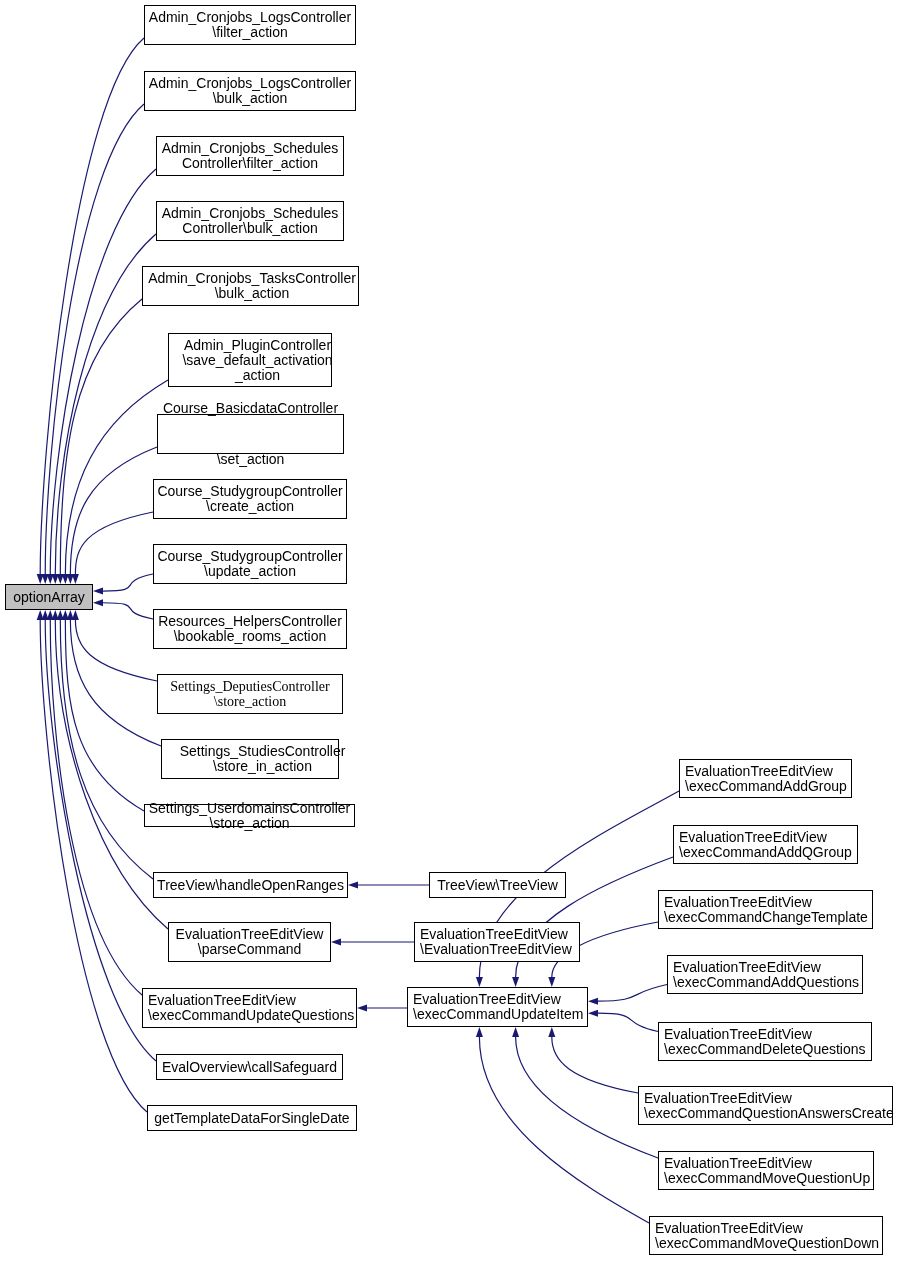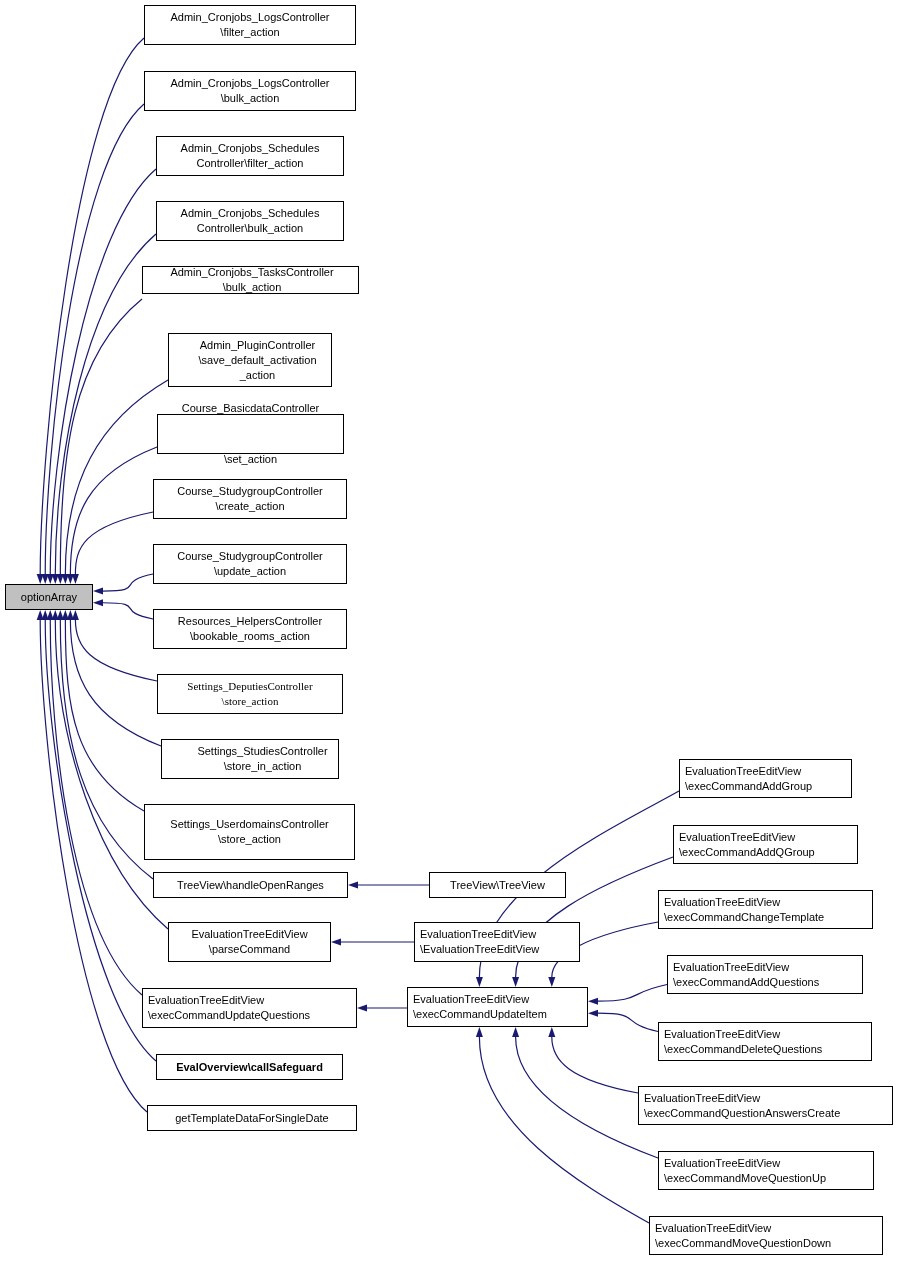--- a/index.html
+++ b/index.html
@@ -1,20 +1,20 @@
 <!DOCTYPE html>
 <html><head>
 <meta charset="utf-8">
 <style>
   html,body{margin:0;padding:0;background:#ffffff;}
   #stage{position:relative;width:899px;height:1263px;background:#ffffff;overflow:hidden;
          font-family:"Liberation Sans", sans-serif;}
   #edge-svg{position:absolute;left:0;top:0;}
   .node{position:absolute;box-sizing:border-box;border:1px solid #000;background:#fff;
-        color:#000;font-size:11px;line-height:15px;display:flex;flex-direction:column;
+        color:#000;font-size:14px;line-height:15px;display:flex;flex-direction:column;
         justify-content:center;padding:2px 5px;white-space:nowrap;cursor:pointer;}
   .node.center{align-items:center;text-align:center;}
   .node.left{align-items:flex-start;text-align:left;}
   .node.highlight{background:#c0c0c0;}
   .node span{display:block;}
 </style>
 </head>
 <body>
 
 <div id="stage">
@@ -88,21 +88,21 @@
         <span>\bulk_action</span>
       </div>
       <div class="node center" style="left: 156px; top: 136px; width: 188px; height: 40px;">
         <span>Admin_Cronjobs_Schedules</span>
         <span>Controller\filter_action</span>
       </div>
       <div class="node center" style="left: 156px; top: 201px; width: 188px; height: 40px;">
         <span>Admin_Cronjobs_Schedules</span>
         <span>Controller\bulk_action</span>
       </div>
-      <div class="node center" style="left: 142px; top: 266px; width: 217px; height: 28px; padding-left: 8px;">
+      <div class="node center" style="left: 142px; top: 266px; width: 217px; height: 40px; padding-left: 8px;">
         <span>Admin_Cronjobs_TasksController</span>
         <span>\bulk_action</span>
       </div>
       <div class="node center" style="left: 168px; top: 333px; width: 164px; height: 54px; padding-left: 20px;">
         <span>Admin_PluginController</span>
         <span>\save_default_activation</span>
         <span>_action</span>
       </div>
       <div class="node center" style="left: 157px; top: 414px; width: 187px; height: 40px; gap: 36px;">
         <span>Course_BasicdataController</span>
@@ -121,36 +121,36 @@
         <span>\bookable_rooms_action</span>
       </div>
       <div class="node center" style="left: 157px; top: 674px; width: 186px; height: 40px; font-family: Liberation Serif, serif;">
         <span>Settings_DeputiesController</span>
         <span>\store_action</span>
       </div>
       <div class="node center" style="left: 161px; top: 739px; width: 178px; height: 40px; padding-left: 30px;">
         <span>Settings_StudiesController</span>
         <span>\store_in_action</span>
       </div>
-      <div class="node center" style="left: 144px; top: 804px; width: 211px; height: 56px;">
+      <div class="node center" style="left: 144px; top: 804px; width: 211px; height: 23px;">
         <span>Settings_UserdomainsController</span>
         <span>\store_action</span>
       </div>
       <div class="node center" style="left: 153px; top: 872px; width: 195px; height: 26px; justify-content: center;">
         <span>TreeView\handleOpenRanges</span>
       </div>
       <div class="node center" style="left: 168px; top: 922px; width: 163px; height: 40px;">
         <span>EvaluationTreeEditView</span>
         <span>\parseCommand</span>
       </div>
       <div class="node left" style="left: 142px; top: 988px; width: 215px; height: 40px;">
         <span>EvaluationTreeEditView</span>
         <span>\execCommandUpdateQuestions</span>
       </div>
-      <div class="node center" style="left: 156px; top: 1054px; width: 187px; height: 26px; font-weight: bold;">
+      <div class="node center" style="left: 156px; top: 1054px; width: 187px; height: 26px;">
         <span>EvalOverview\callSafeguard</span>
       </div>
       <div class="node center" style="left: 147px; top: 1105px; width: 210px; height: 26px;">
         <span>getTemplateDataForSingleDate</span>
       </div>
       <div class="node center highlight" style="left: 5px; top: 584px; width: 88px; height: 26px;">
         <span>optionArray</span>
       </div>
       <div class="node center" style="left: 429px; top: 872px; width: 137px; height: 26px; text-align: center;">
         <span>TreeView\TreeView</span>

